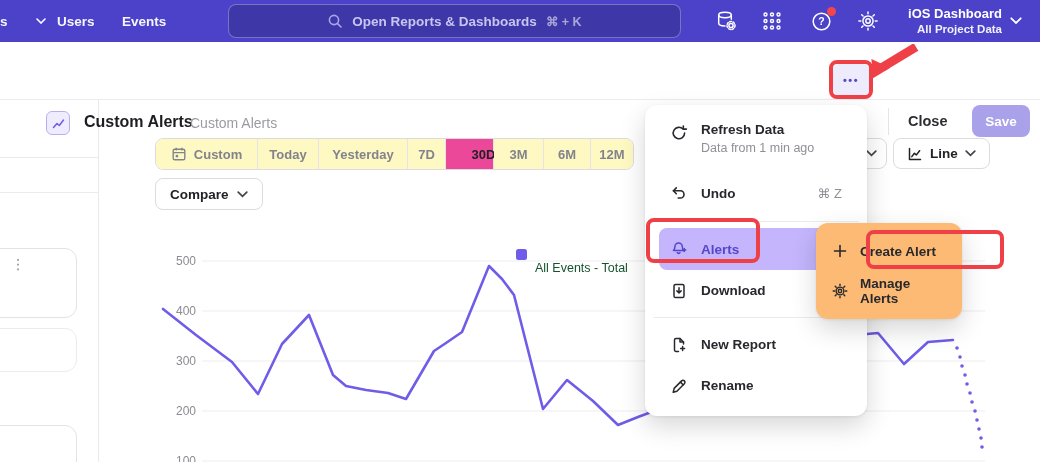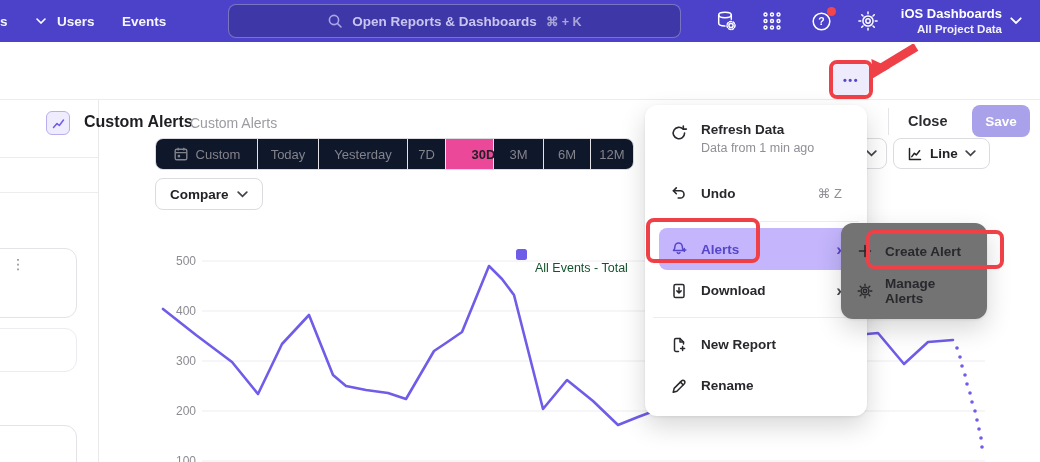--- a/index.html
+++ b/index.html
@@ -53,21 +53,21 @@
   
   .vdivider { position:absolute; left:98px; top:100px; width:1px; height:362px; background:#e9e9ec; }
   .lp-line { position:absolute; left:0; width:98px; height:1px; background:#ececef; }
   .lp-card { position:absolute; left:-40px; width:117px; background:#fff; border:1px solid #e3e3e7; border-radius:12px; }
   .lp-kebab { position:absolute; left:50px; top:8px; color:#84848c; font-size:14px; line-height:14px; cursor:pointer; }
 
   
   .seg-control { position:absolute; left:155px; top:138px; height:32px; display:flex;
                  border:1px solid #dcdce0; border-radius:8px; background:#fff; overflow:hidden; z-index:2; }
   .seg { height:100%; display:flex; align-items:center; justify-content:center; gap:7px;
-         font-size:13px; font-weight:400; color:#83838b; border-right:1px solid #e4e4e8; cursor:pointer; background:#0f172a; }
+         font-size:13px; font-weight:700; color:#83838b; border-right:1px solid #e4e4e8; cursor:pointer; background:#fef9c3; }
   .seg:last-child { border-right:none; }
   .seg.selected { background:#ec4899; color:#222226; font-weight:700;padding-left:28px; }
   .compare-btn { position:absolute; left:155px; top:178px; height:32px; padding:0 14px; display:flex; align-items:center; gap:8px;
                  border:1px solid #dcdce0; border-radius:8px; background:#fff; font-size:13.5px; font-weight:700; color:#222226; cursor:pointer; z-index:2; }
   .hidden-dd { position:absolute; left:795px; top:138px; width:92px; height:31px; border:1px solid #dcdce0; border-radius:8px;
                background:#fff; display:flex; align-items:center; justify-content:flex-end; padding-right:9px; color:#44444b; cursor:pointer; z-index:2; }
   .line-btn { position:absolute; left:893px; top:138px; width:97px; height:31px; border:1px solid #dcdce0; border-radius:8px;
               background:#fff; display:flex; align-items:center; justify-content:center; gap:7px;
               font-size:13.5px; font-weight:700; color:#222226; cursor:pointer; z-index:2; }
   .legend { position:absolute; left:516px; top:233px; display:flex; align-items:center; gap:8px; z-index:1; }
@@ -86,21 +86,21 @@
   .menu-row .short { margin-left:auto; font-size:13px; font-weight:500; color:#8f8f96; }
   .row-refresh { height:56px; align-items:flex-start; padding-top:7px; }
   .row-refresh .mi { margin-top:2px; }
   .sub { font-size:12.5px; font-weight:400; color:#8f8f96; margin-top:4px; }
   .row-undo { height:44px; }
   .menu-div { height:1px; background:#ececf0; margin:6px 0; }
   .row-alerts { height:42px; margin:0 6px; padding:0 11px; border-radius:8px; background:#c4b5fd; color:#5646c9; }
   .row-alerts .mi, .row-alerts .chev { color:#5646c9; }
 
   
-  .submenu { position:absolute; left:841px; top:223px; width:146px; background:#737373; border-radius:12px;
+  .submenu { position:absolute; left:816px; top:223px; width:146px; background:#fdba74; border-radius:12px;
              box-shadow:0 1px 3px rgba(0,0,0,.08), 0 10px 26px rgba(0,0,0,.16); padding:8px 0; z-index:11; }
   .submenu .menu-row { height:40px; padding:0 15px; gap:11px; }
 
   
   .hl-box { position:absolute; border:4px solid #ef4048; border-radius:8px; z-index:20; pointer-events:none; }
   .hl-ellipsis { left:829px; top:60px; width:44px; height:39px; }
   .hl-alerts { left:646px; top:218px; width:114px; height:45px; }
   .hl-create { left:866px; top:230px; width:138px; height:39px; }
   .hl-arrow { position:absolute; left:866px; top:44px; z-index:21; pointer-events:none; }
 </style>
@@ -256,21 +256,21 @@
   </div>
   <div class="nav-ico ico-gear">
     <svg width="24" height="24" viewBox="0 0 24 24" fill="none" stroke="#fff" stroke-width="1.5" stroke-linecap="round">
       <circle cx="12" cy="12" r="5.1"></circle>
         <circle cx="12" cy="12" r="2.2"></circle>
       <path d="M12 4.8V2.9M12 21.1v-1.9M19.2 12h1.9M2.9 12h1.9M17 7l1.3-1.3M5.7 18.3 7 17M17 17l1.3 1.3M5.7 5.7 7 7"></path>
     </svg>
   </div>
 
   <div class="nav-project">
-    <div class="l1">iOS Dashboards</div>
+    <div class="l1">iOS Dashboard</div>
     <div class="l2">All Project Data</div>
   </div>
   <svg class="nav-proj-chev" width="12" height="8" viewBox="0 0 12 8" fill="none" stroke="#fff" stroke-width="1.8" stroke-linecap="round">
       <path d="M1.3 1.3 6 6l4.7-4.7"></path>
     </svg>
 </div>
 
 <div class="header">
   <div class="report-icon">
     <svg width="15" height="15" viewBox="0 0 15 15" fill="none" stroke="#6f5ce8" stroke-width="1.5" stroke-linecap="round" stroke-linejoin="round">

